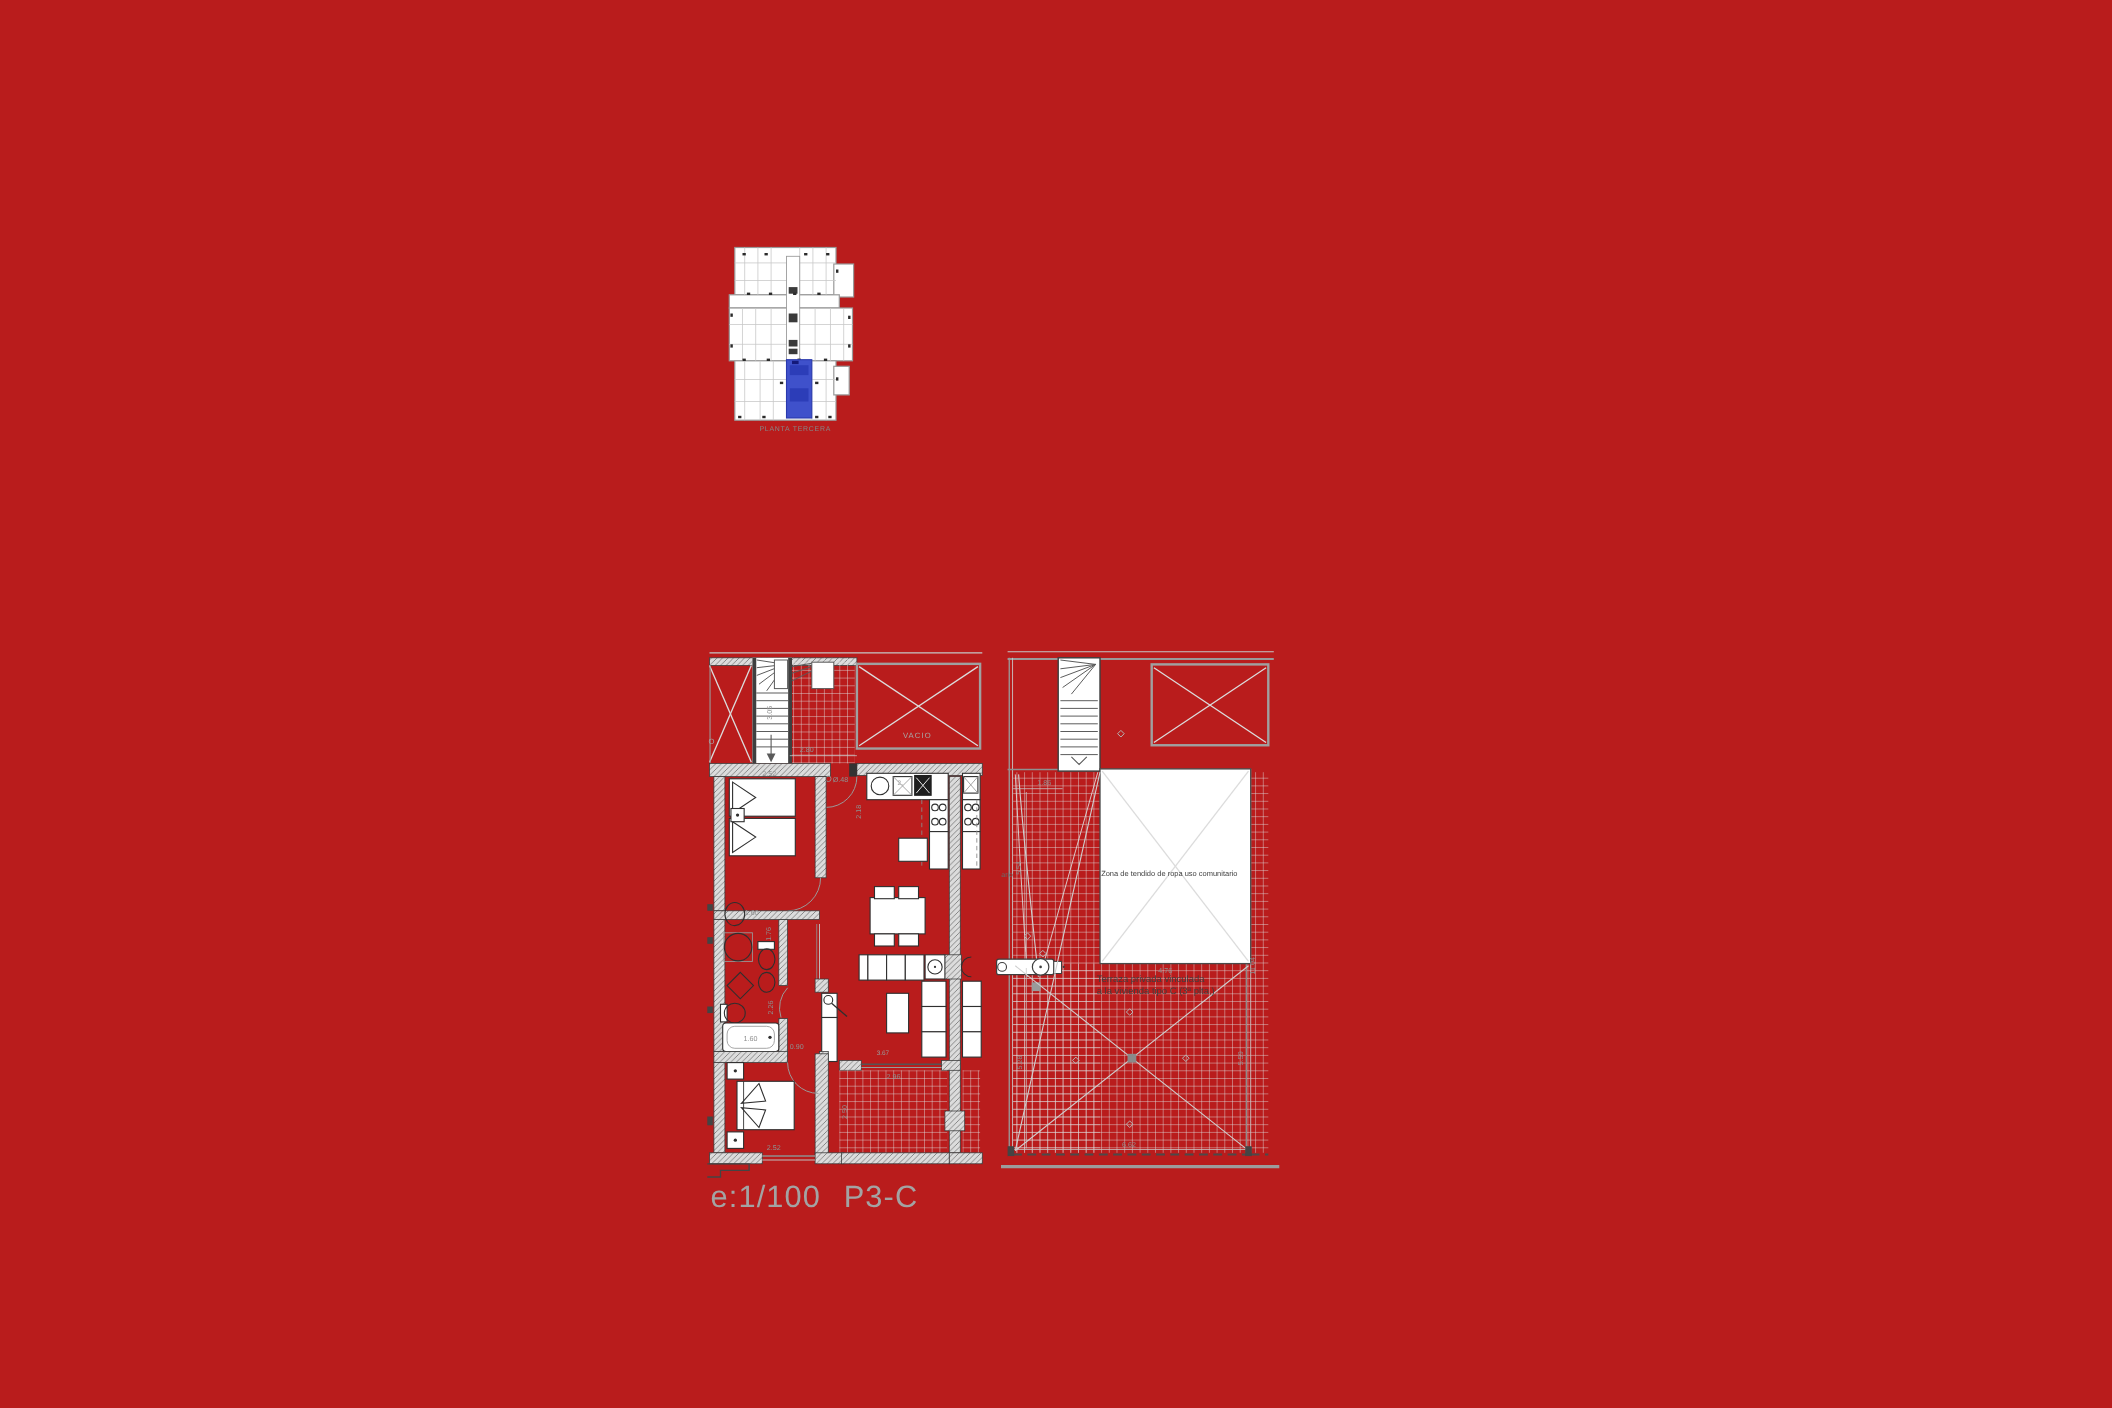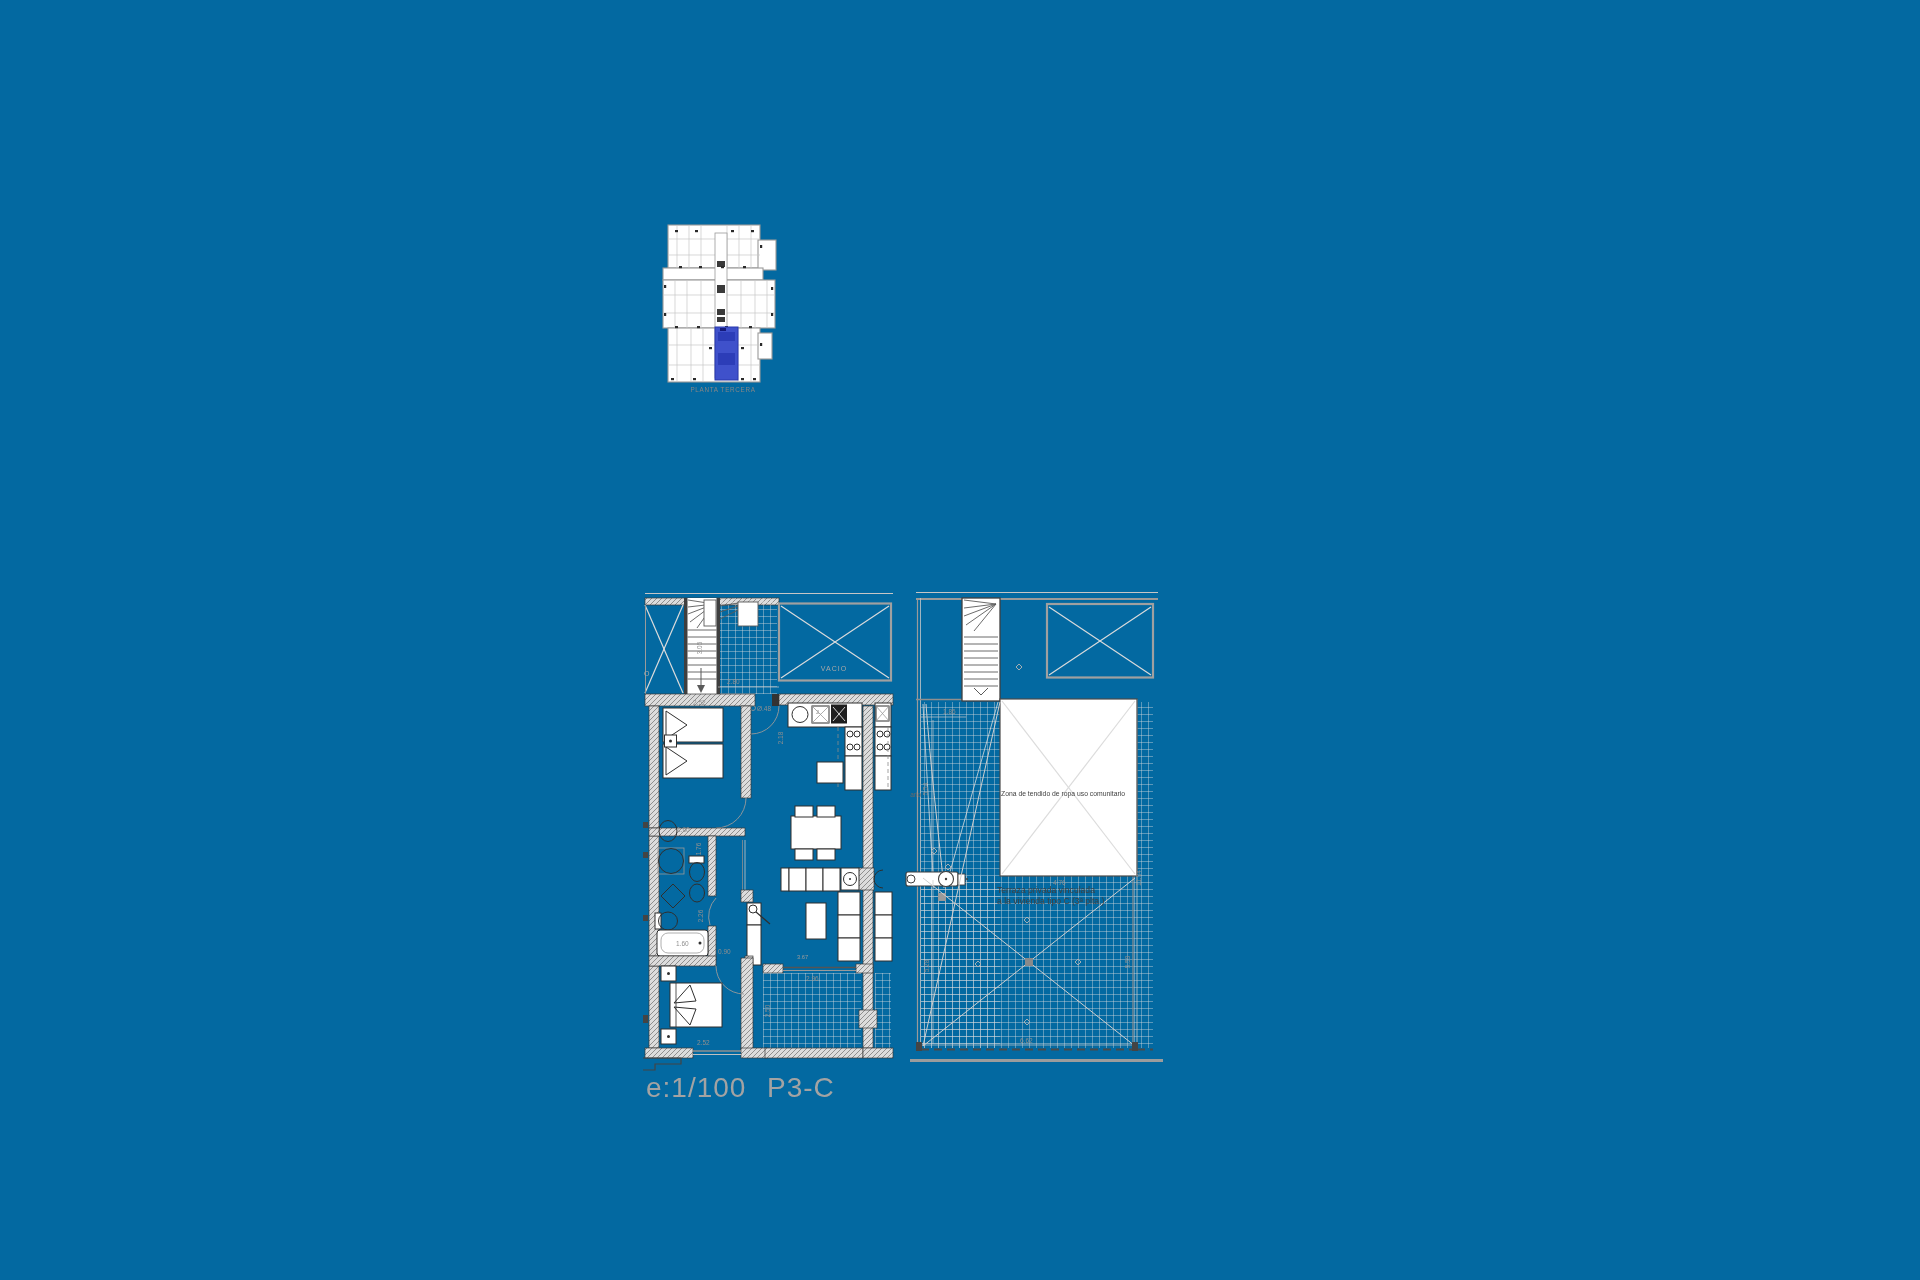--- a/index.html
+++ b/index.html
@@ -1,16 +1,16 @@
 <!DOCTYPE html>
 <html><head>
 <meta charset="utf-8">
 <style>
   html,body{margin:0;padding:0;background:#ffffff;}
-  .sheet{position:relative;width:1920px;height:1280px;background:#0369a1;overflow:hidden;}
+  .sheet{position:relative;width:1920px;height:1280px;background:#b91c1c;overflow:hidden;}
   svg{position:absolute;left:0;top:0;}
   svg text{font-family:"Liberation Sans", sans-serif;}
   .dim{font-size:6.5px;fill:#8f8f8f;}
   .dimS{font-size:5.8px;fill:#9a9a9a;}
   .roomlbl{font-size:7px;fill:#a8a8a8;letter-spacing:1px;}
   .frag{font-size:6.5px;fill:#6a6a6a;}
   .lbl{font-size:8.6px;fill:#3f3f3f;}
   .lblS{font-size:6.8px;fill:#3f3f3f;}
   .caption{font-size:6.3px;fill:#868686;letter-spacing:0.7px;}
   .footer{font-size:28px;fill:#a3a3a3;letter-spacing:1px;}

